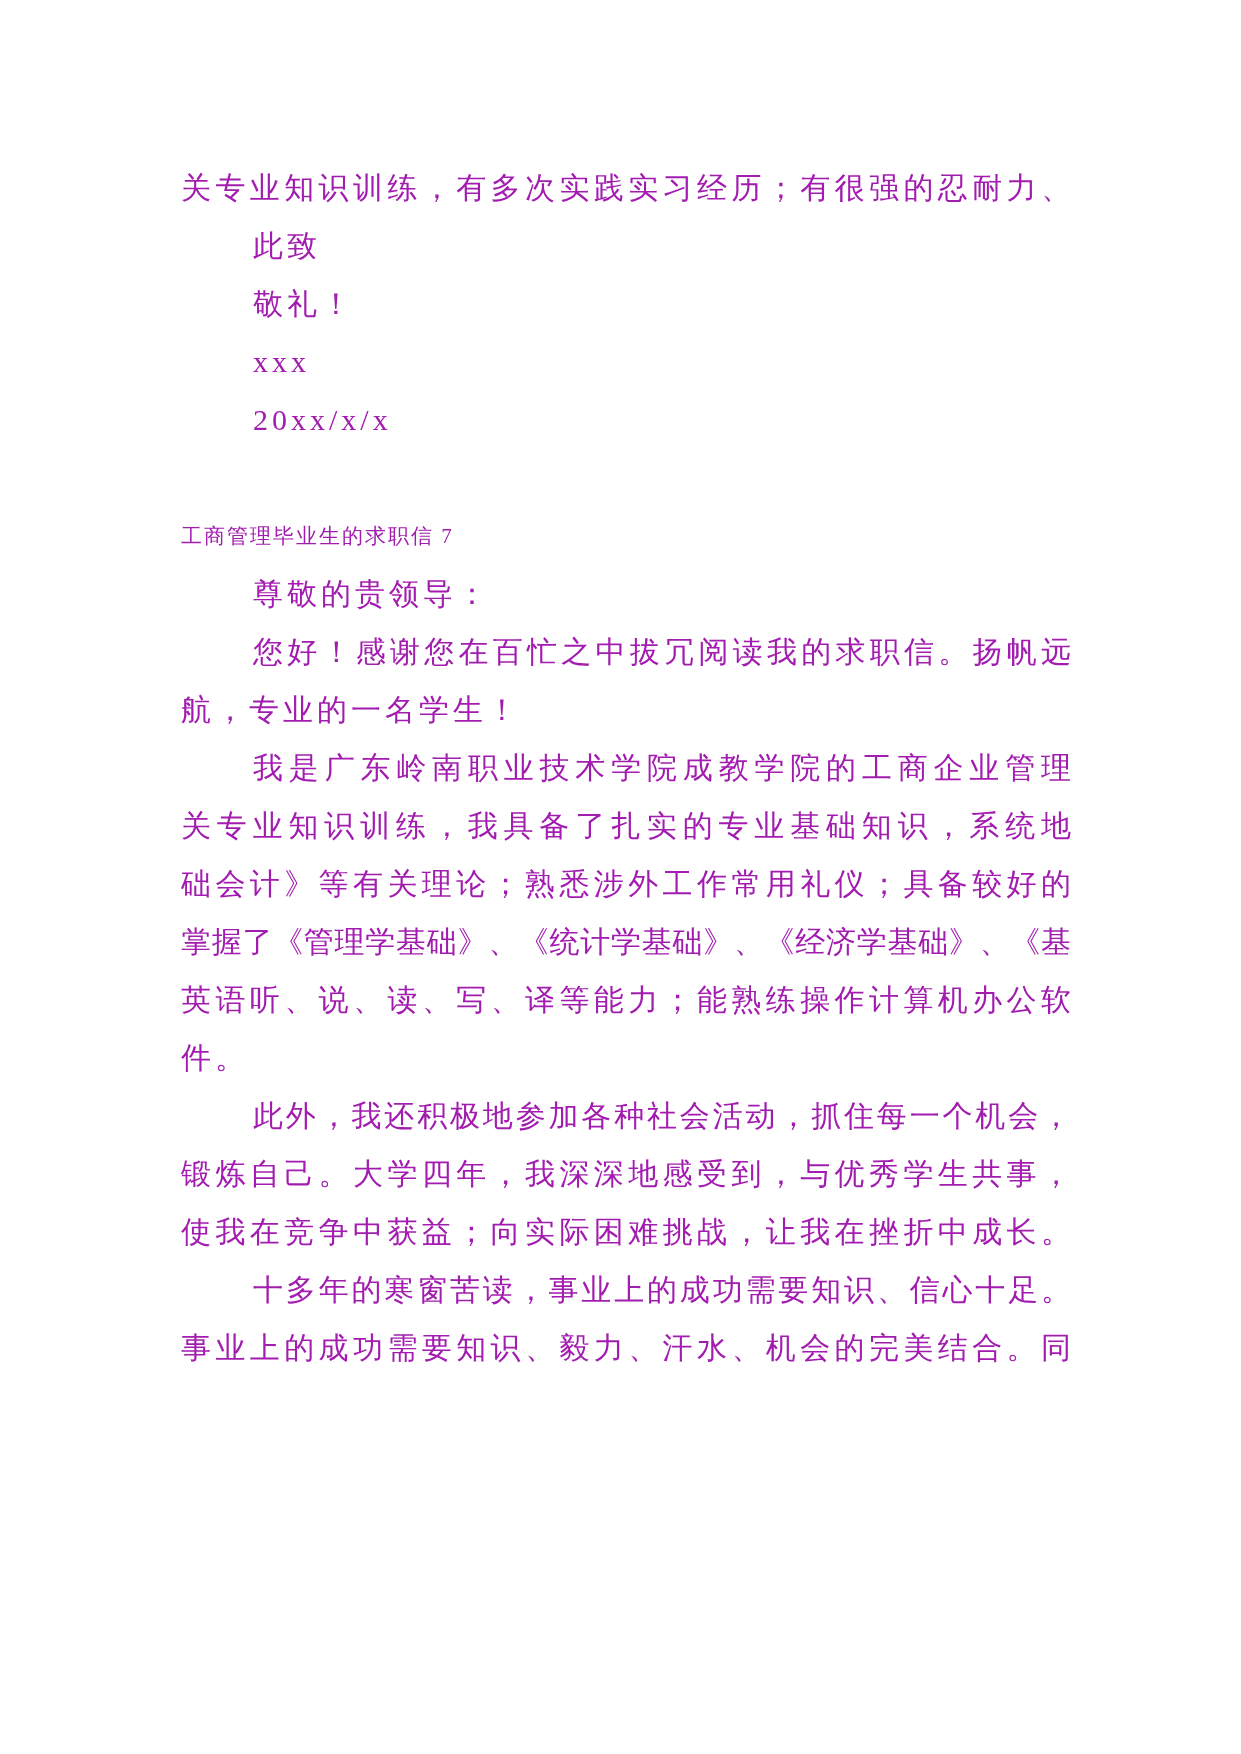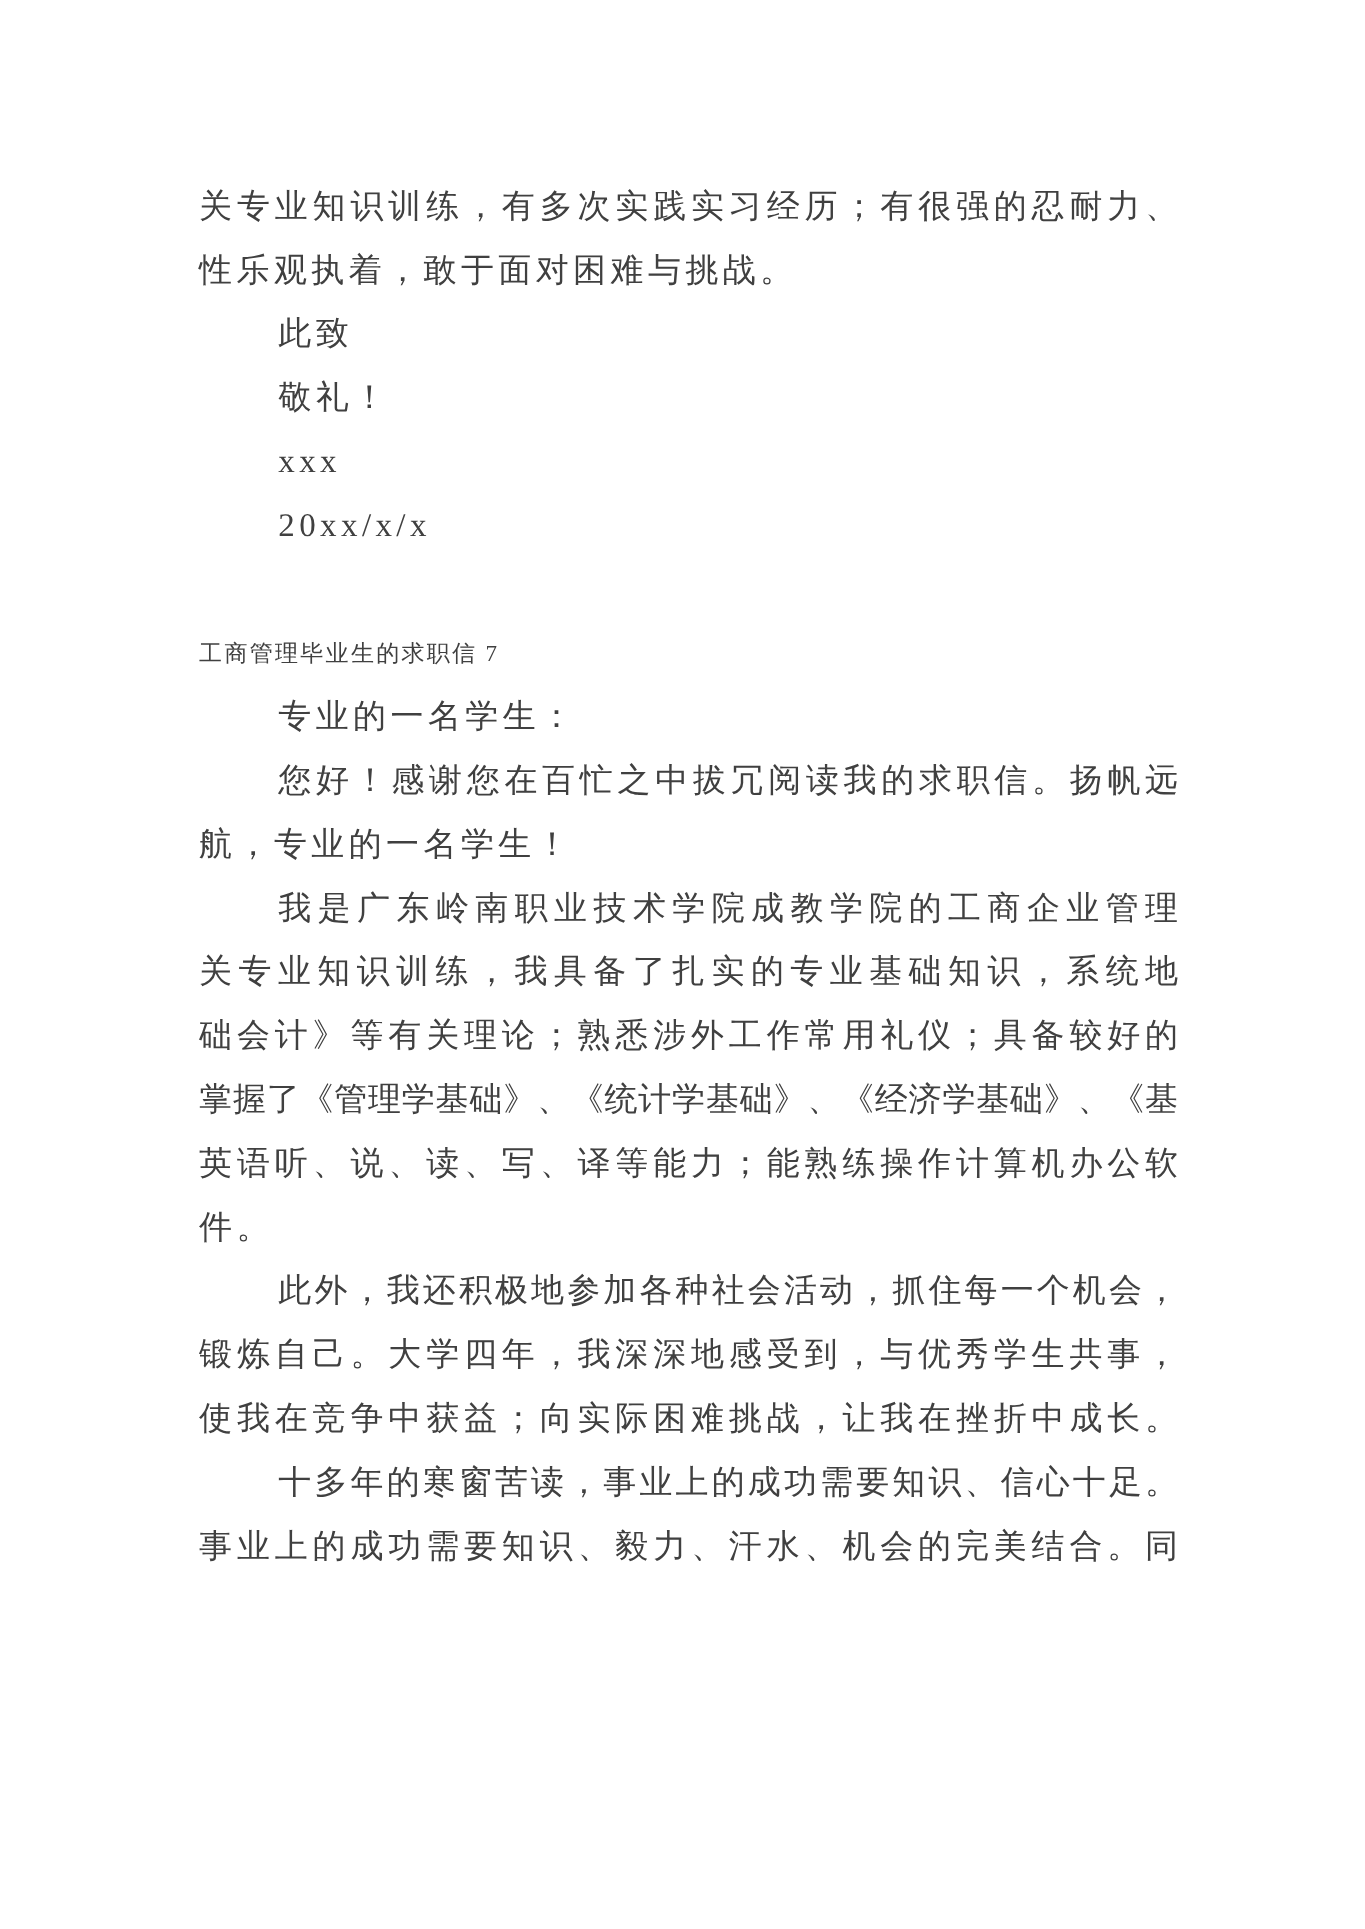--- a/index.html
+++ b/index.html
@@ -18,21 +18,21 @@
   .doc-body {
     position: absolute;
     left: 181px;
     top: 159px;
     width: 890px;
   }
   .text-line {
     font-size: 30px;
     line-height: 58px;
     height: 58px;
-    color: #404040;
+    color: #a21caf;
     white-space: normal;
     text-align: left;
   }
   .text-line.left {
     letter-spacing: 4px;
   }
   .text-line.just {
     text-align: justify;
     text-align-last: justify;
     text-justify: inter-character;
@@ -47,28 +47,27 @@
   .text-line.blank {
     letter-spacing: 0;
   }
 </style>
 </head>
 <body>
 
 <div class="page">
   <div class="doc-body">
       <div class="text-line body just">关专业知识训练，有多次实践实习经历；有很强的忍耐力、</div>
-      <div class="text-line body left">性乐观执着，敢于面对困难与挑战。</div>
       <div class="text-line body indent left">此致</div>
       <div class="text-line body indent left">敬礼！</div>
       <div class="text-line body indent left">xxx</div>
       <div class="text-line body indent left">20xx/x/x</div>
       <div class="text-line blank left">&nbsp;</div>
       <div class="text-line heading left">工商管理毕业生的求职信 7</div>
-      <div class="text-line body indent left">专业的一名学生：</div>
+      <div class="text-line body indent left">尊敬的贵领导：</div>
       <div class="text-line body indent just">您好！感谢您在百忙之中拔冗阅读我的求职信。扬帆远</div>
       <div class="text-line body left">航，专业的一名学生！</div>
       <div class="text-line body indent just">我是广东岭南职业技术学院成教学院的工商企业管理</div>
       <div class="text-line body just">关专业知识训练，我具备了扎实的专业基础知识，系统地</div>
       <div class="text-line body just">础会计》等有关理论；熟悉涉外工作常用礼仪；具备较好的</div>
       <div class="text-line body just">掌握了《管理学基础》、《统计学基础》、《经济学基础》、《基</div>
       <div class="text-line body just">英语听、说、读、写、译等能力；能熟练操作计算机办公软</div>
       <div class="text-line body left">件。</div>
       <div class="text-line body indent just">此外，我还积极地参加各种社会活动，抓住每一个机会，</div>
       <div class="text-line body just">锻炼自己。大学四年，我深深地感受到，与优秀学生共事，</div>

